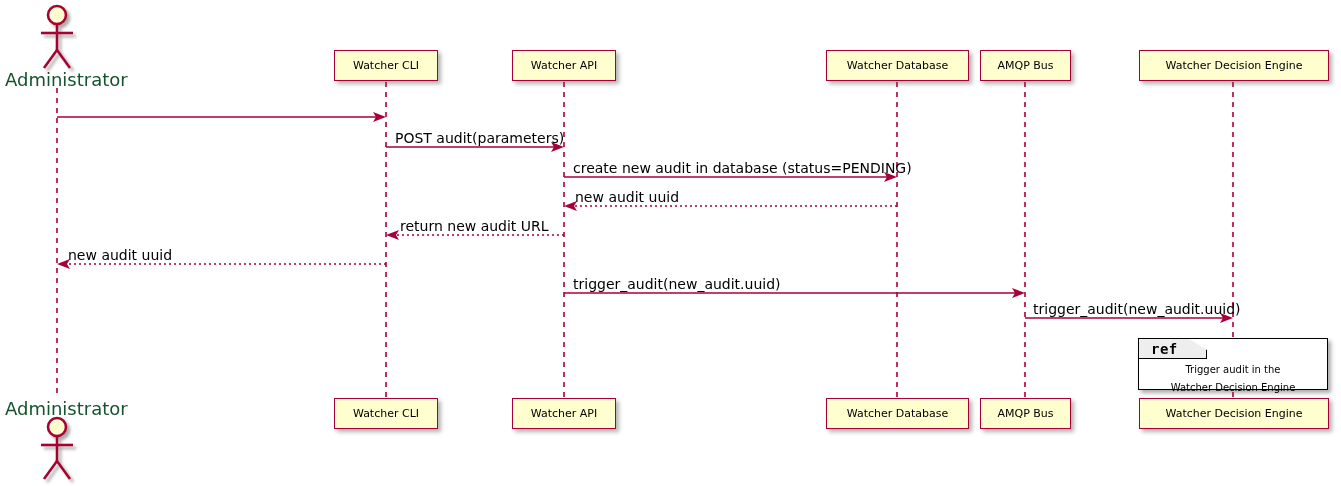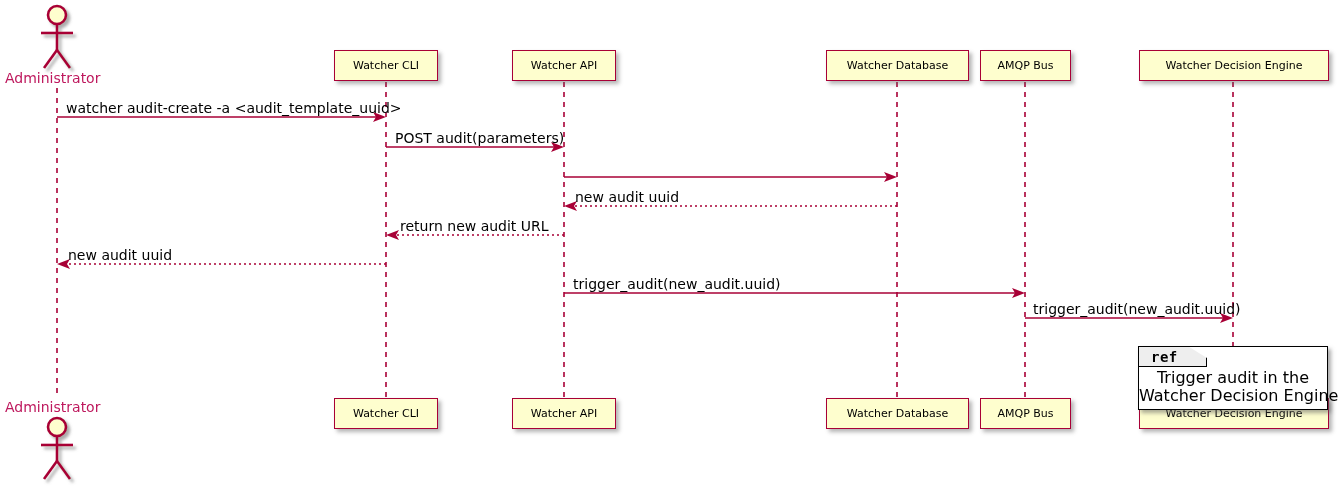--- a/index.html
+++ b/index.html
@@ -37,22 +37,22 @@
     font-size: 11px;
     color: #000000;
     line-height: 1;
     white-space: nowrap;
     height: 31px;
   }
 
   
   .actor-label {
     position: absolute;
-    font-size: 14px;
-    color: #be185d;
+    font-size: 18px;
+    color: #14532d;
     white-space: nowrap;
     line-height: 1;
   }
 
   
   .msg-label {
     position: absolute;
     font-size: 14px;
     color: #000000;
     white-space: nowrap;
@@ -83,21 +83,21 @@
     font-weight: bold;
     font-size: 14px;
     color: #000000;
     letter-spacing: 0.5px;
   }
   .ref-body {
     position: absolute;
     left: 0;
     right: 0;
     text-align: center;
-    font-size: 16px;
+    font-size: 10px;
     color: #000000;
     line-height: 18px;
   }
   .ref-body div { white-space: nowrap; }
 </style>
 </head>
 <body>
 
 <div id="diagram">
 
@@ -186,29 +186,29 @@
   <div class="participant" style="left:826px; top:50px; width:143px;">Watcher Database</div>
   <div class="participant" style="left:980px; top:50px; width:91px;">AMQP Bus</div>
   <div class="participant" style="left:1139px; top:50px; width:190px;">Watcher Decision Engine</div>
 
   <div class="participant" style="left:334px; top:398px; width:104px;">Watcher CLI</div>
   <div class="participant" style="left:512px; top:398px; width:104px;">Watcher API</div>
   <div class="participant" style="left:826px; top:398px; width:143px;">Watcher Database</div>
   <div class="participant" style="left:980px; top:398px; width:91px;">AMQP Bus</div>
   <div class="participant" style="left:1139px; top:398px; width:190px;">Watcher Decision Engine</div>
 
-  <div class="msg-label" style="left:66px; top:101px;">watcher audit-create -a &lt;audit_template_uuid&gt;</div>
   <div class="msg-label" style="left:395px; top:131px;text-align:center;">POST audit(parameters)</div>
+  <div class="msg-label" style="left:573px; top:161px;">create new audit in database (status=PENDING)</div>
   <div class="msg-label" style="left:575px; top:190px;">new audit uuid</div>
   <div class="msg-label" style="left:400px; top:219px;text-align:right;">return new audit URL</div>
   <div class="msg-label" style="left:68px; top:248px;">new audit uuid</div>
   <div class="msg-label" style="left:573px; top:277px;">trigger_audit(new_audit.uuid)</div>
   <div class="msg-label" style="left:1033px; top:302px;">trigger_audit(new_audit.uuid)</div>
 
-  <div class="ref-box" style="left:1138px; top:346px; width:190px; height:64px;padding-left:27px;">
+  <div class="ref-box" style="left:1138px; top:338px; width:190px; height:52px;padding-left:27px;">
     <div class="ref-tab" style="width:68px; height:20px;">ref</div>
     <div class="ref-body" style="top:22px;">
       <div>Trigger audit in the</div>
       <div>Watcher Decision Engine</div>
     </div>
   </div>
 
 </div>
 
 </body></html>

